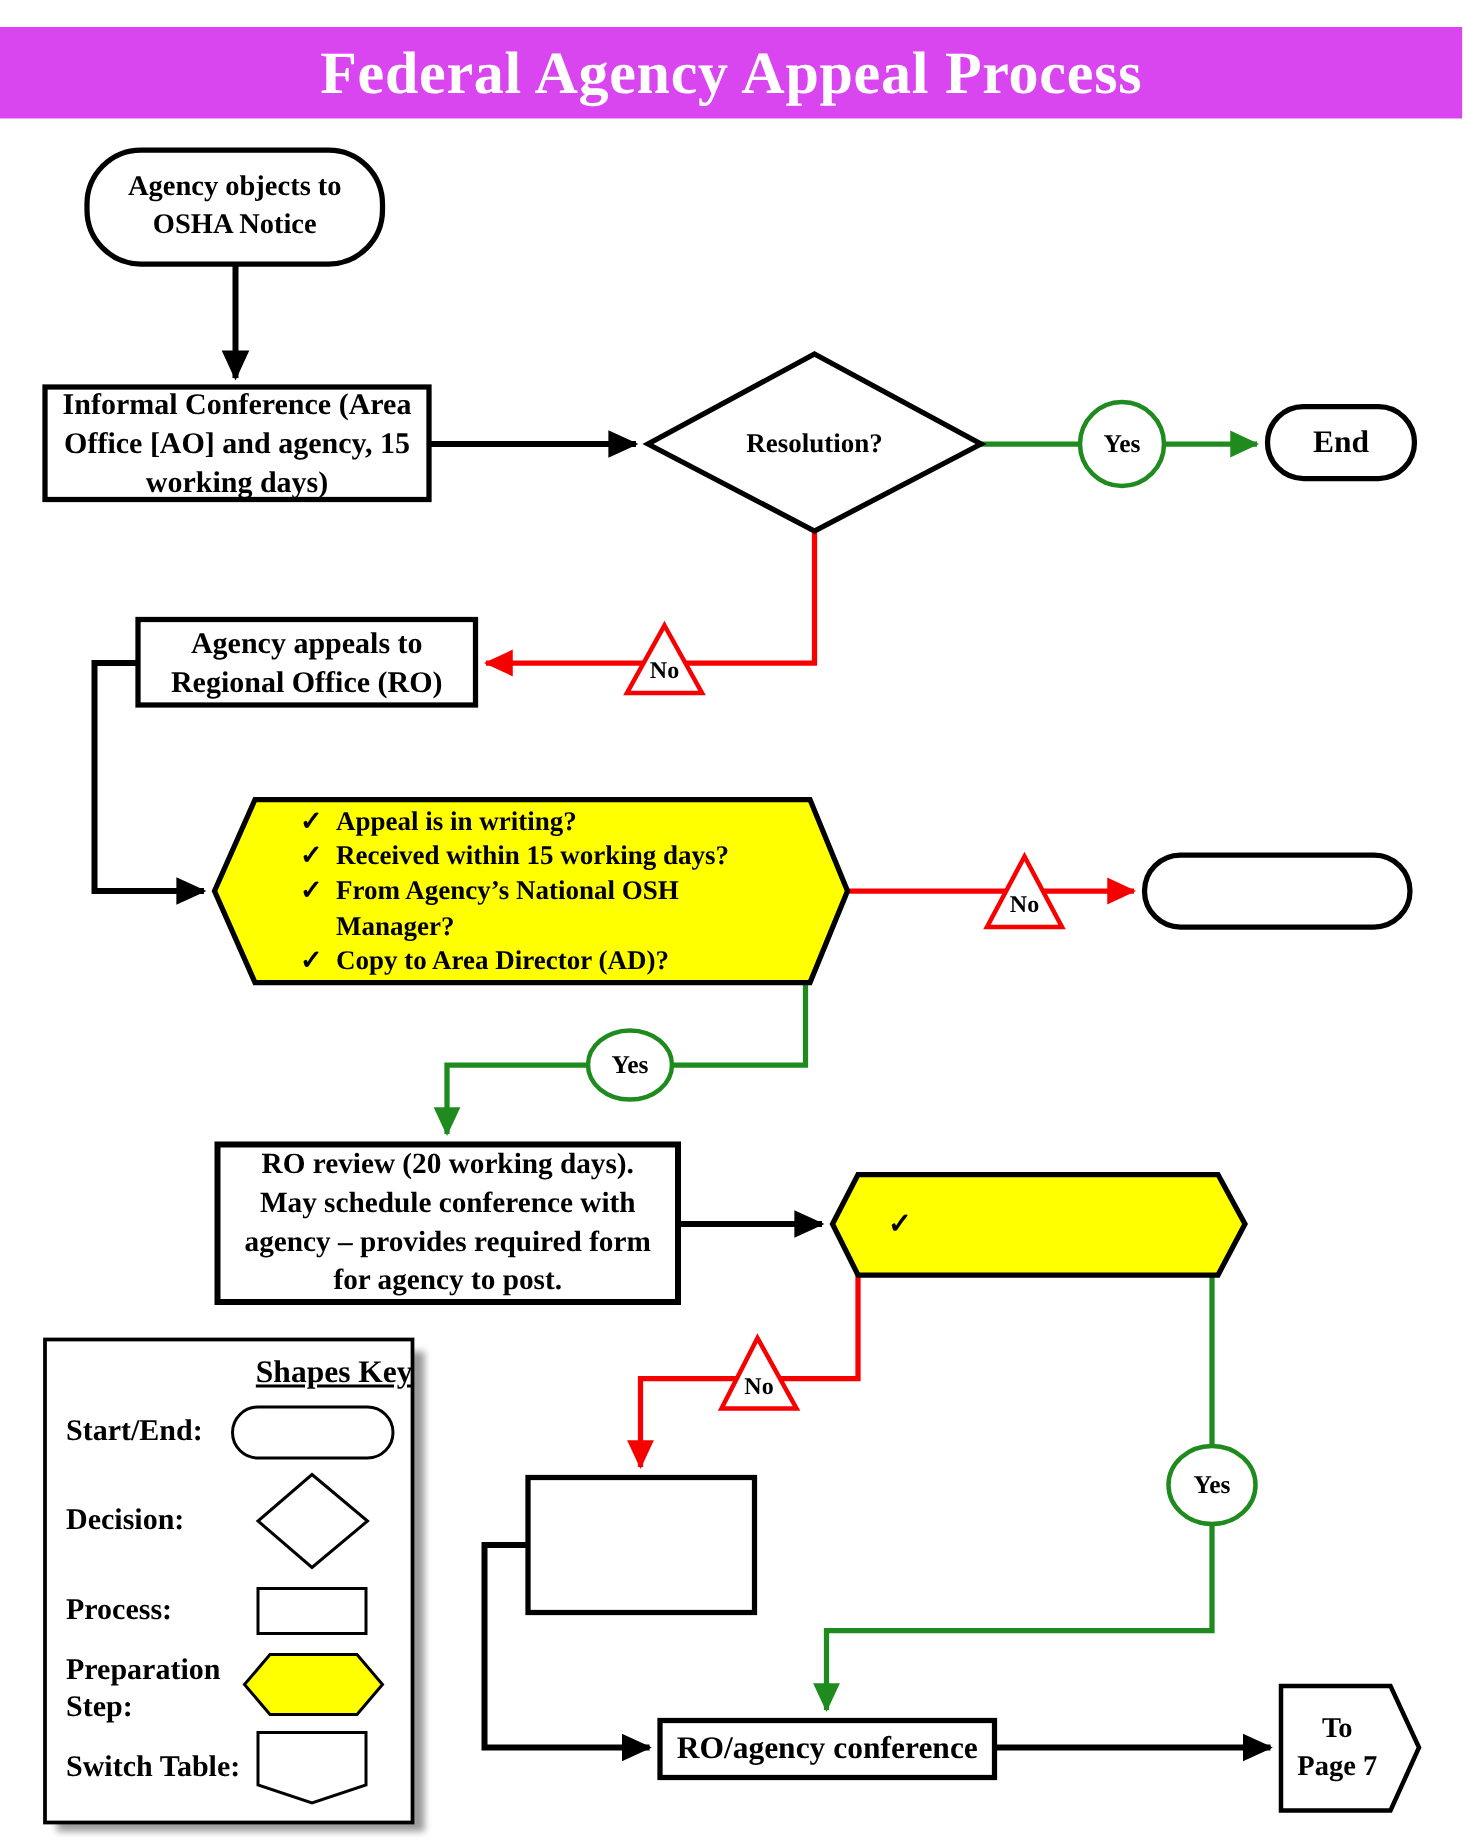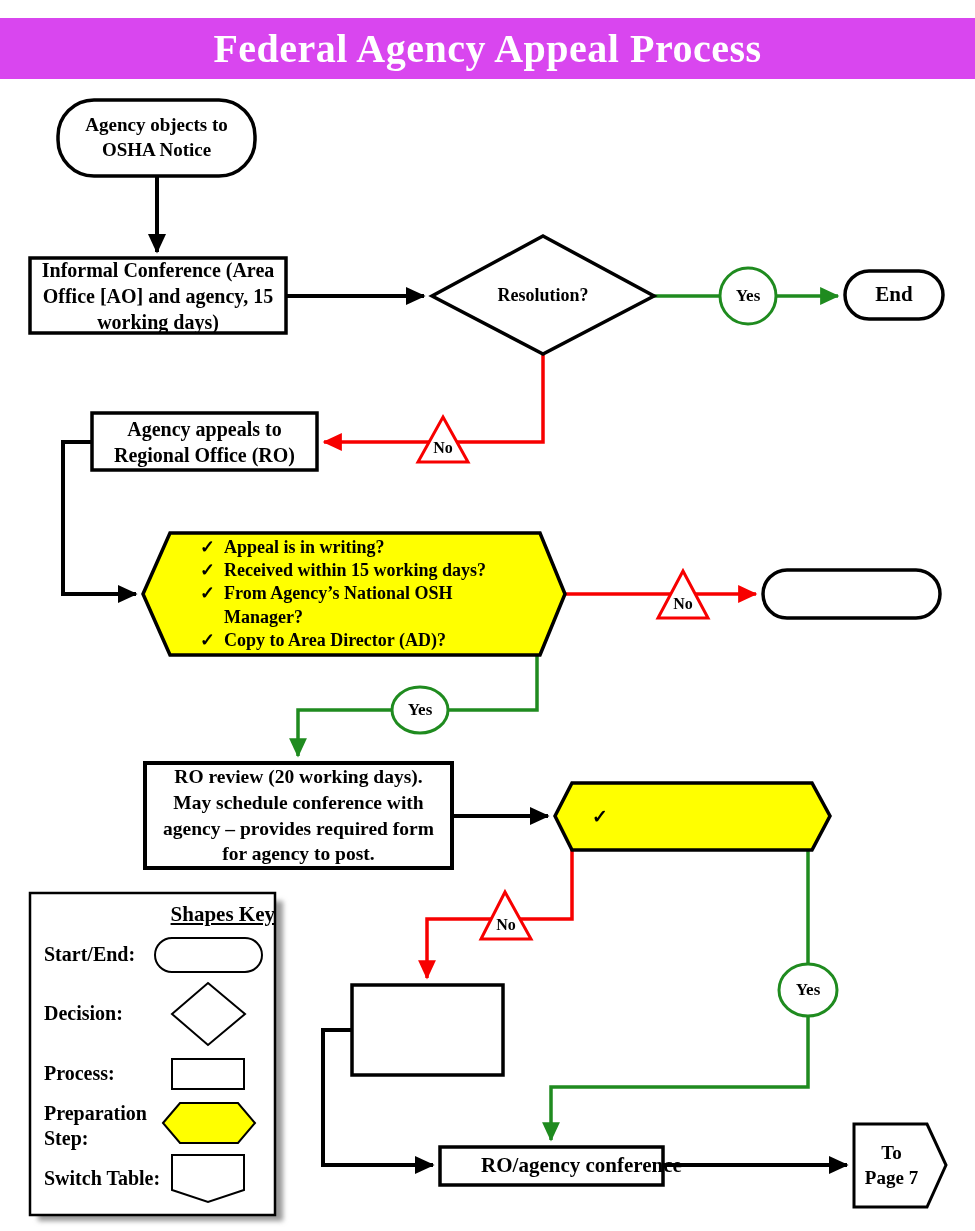--- a/index.html
+++ b/index.html
@@ -105,21 +105,21 @@
 Office [AO] and agency, 15
 working days)</div>
   <div class="node-text" style="left:453px;top:284px;width:180px;height:24px;font-size:18px;">Resolution?</div>
   <div class="node-text" style="left:845px;top:271px;width:98px;height:48px;font-size:21px;">End</div>
   <div class="node-text" style="left:95px;top:415px;width:219px;height:53px;font-size:20px;border-radius:14px;">Agency appeals to
 Regional Office (RO)</div>
   <div class="node-text" style="left:150px;top:765px;width:297px;height:101px;font-size:19.5px;line-height:1.32;">RO review (20 working days).
 May schedule conference with
 agency – provides required form
 for agency to post.</div>
-  <div class="node-text" style="left:442px;top:1147px;width:219px;height:38px;font-size:21px;margin-left:30px;">RO/agency conference</div>
+  <div class="node-text" style="left:442px;top:1147px;width:219px;height:38px;font-size:21px;">RO/agency conference</div>
   <div class="node-text" style="left:854px;top:1124px;width:75px;height:83px;font-size:19px;">To
 Page 7</div>
 
   <div class="checklist" style="left:200px;top:538px;width:312px;height:112px;font-size:18px;">
     <div class="chk">
       <span class="tick">✓</span>
       <span class="chk-text">Appeal is in writing?</span>
     </div>
     <div class="chk">
       <span class="tick">✓</span>

